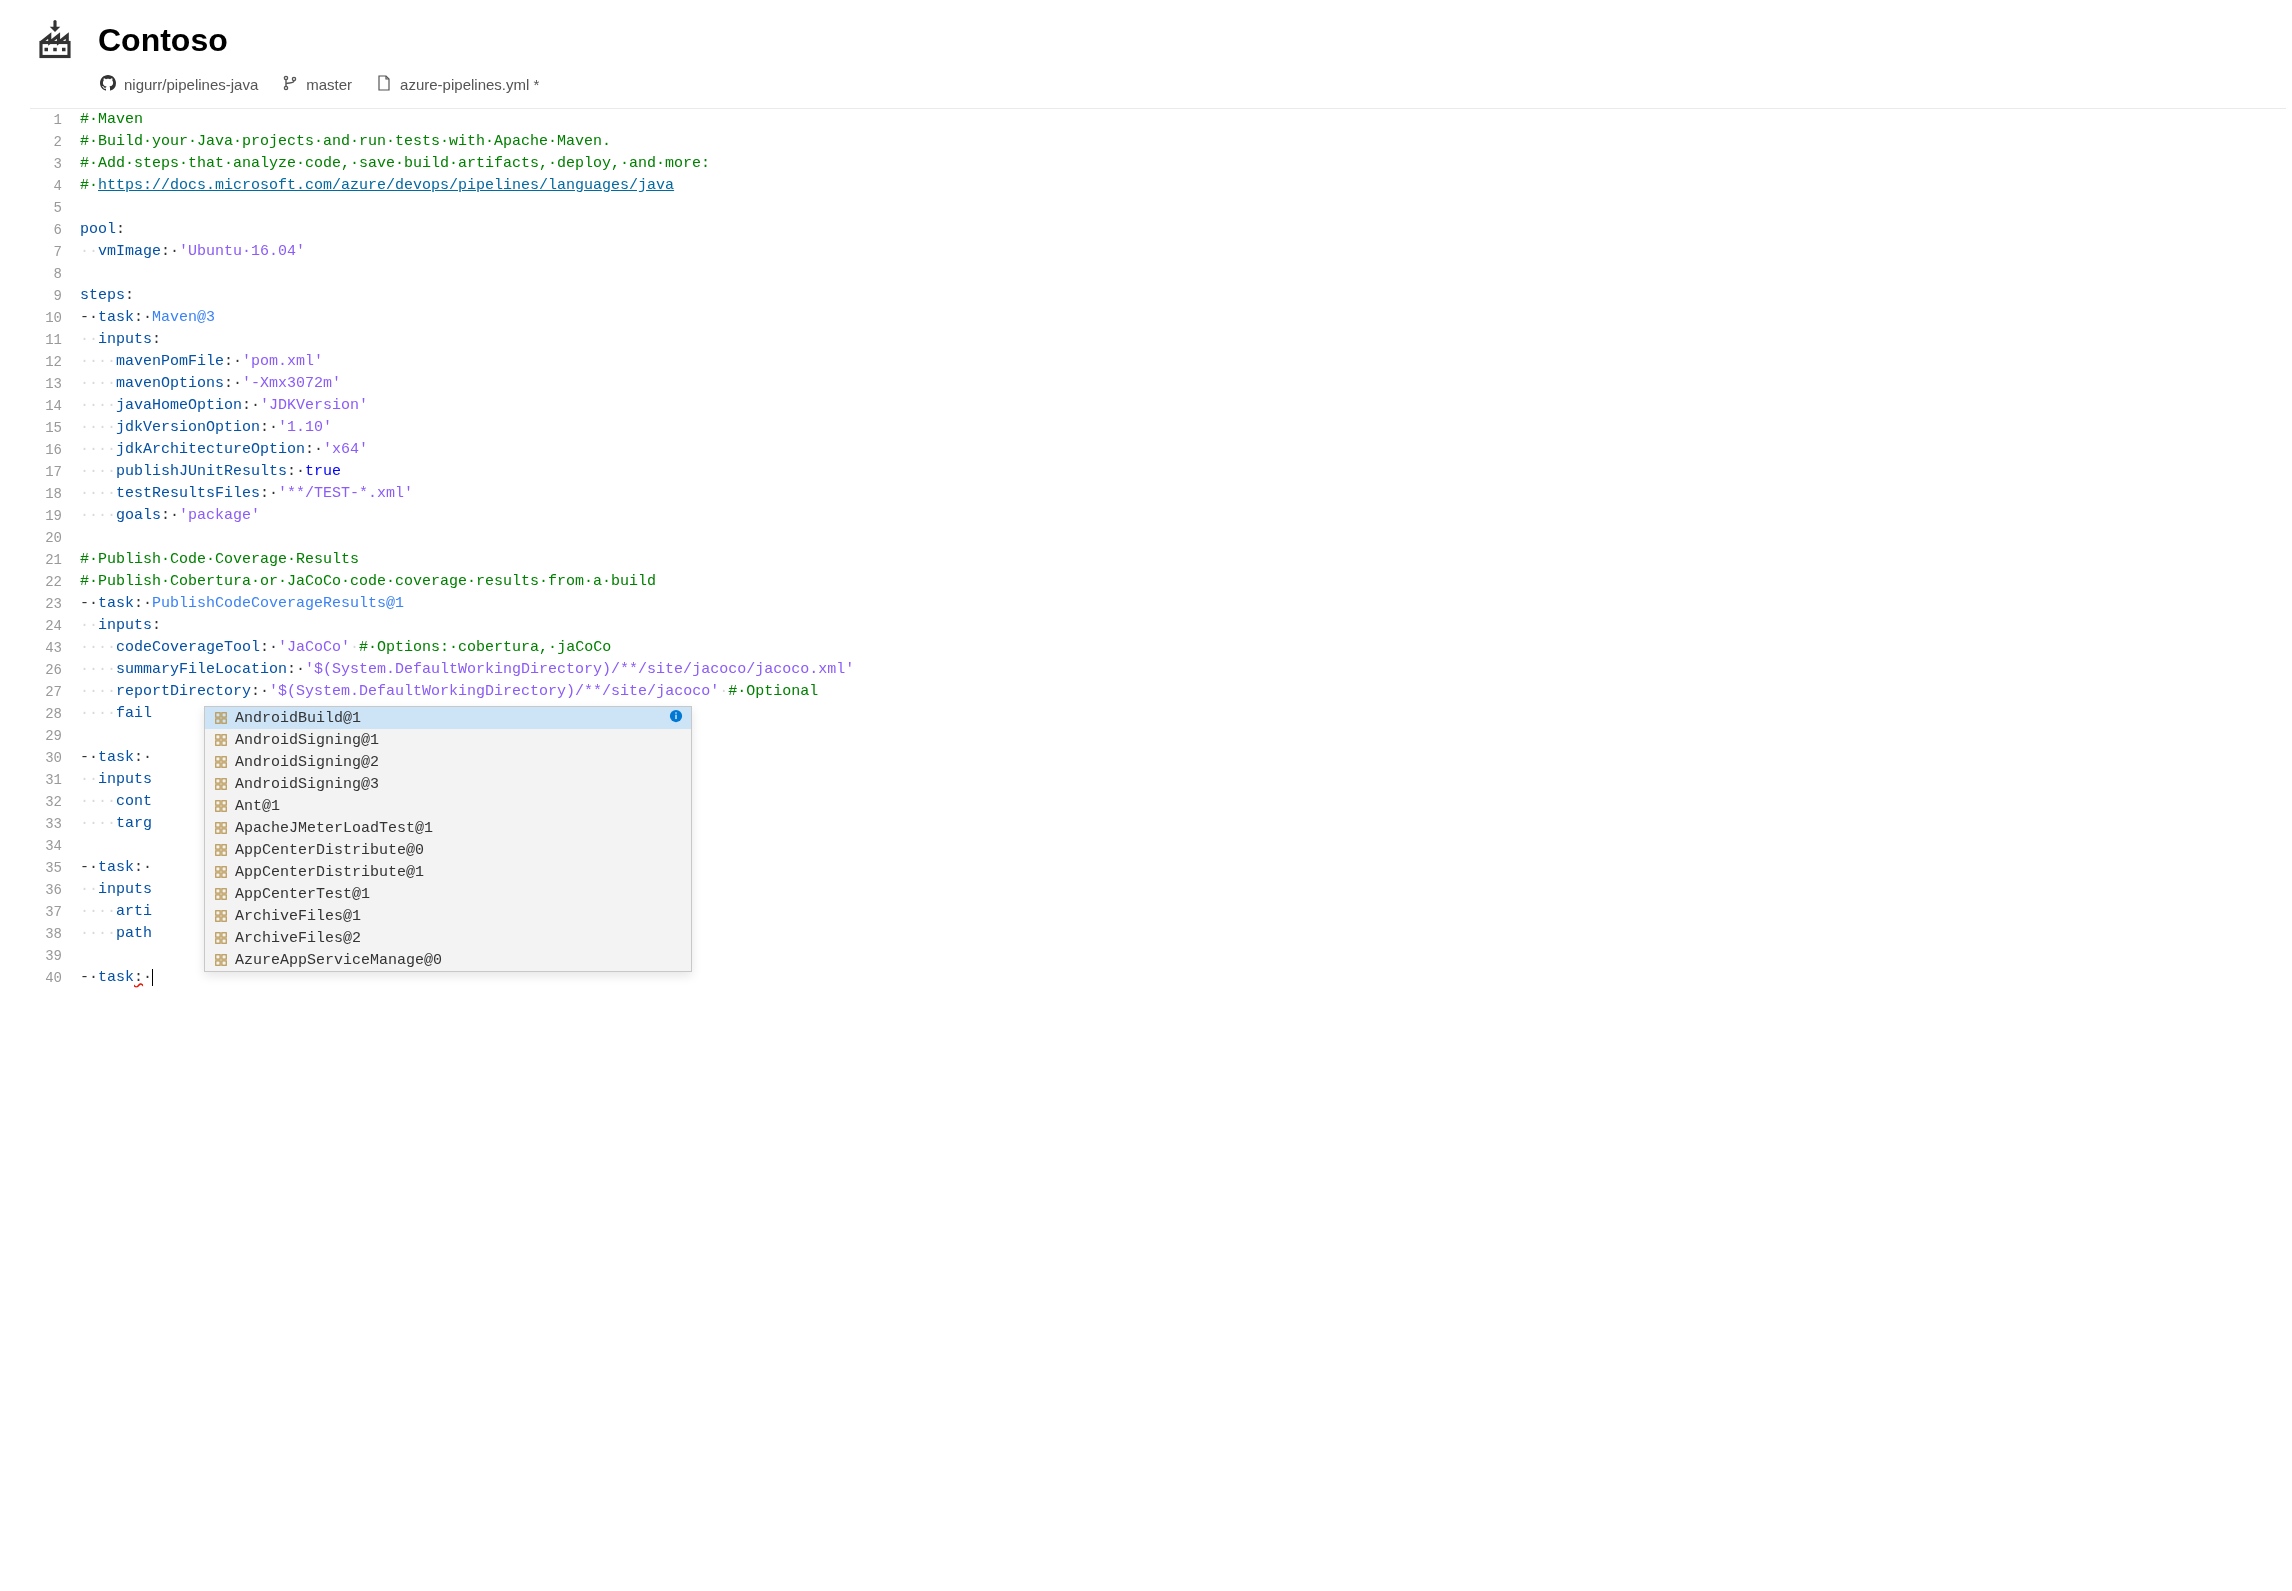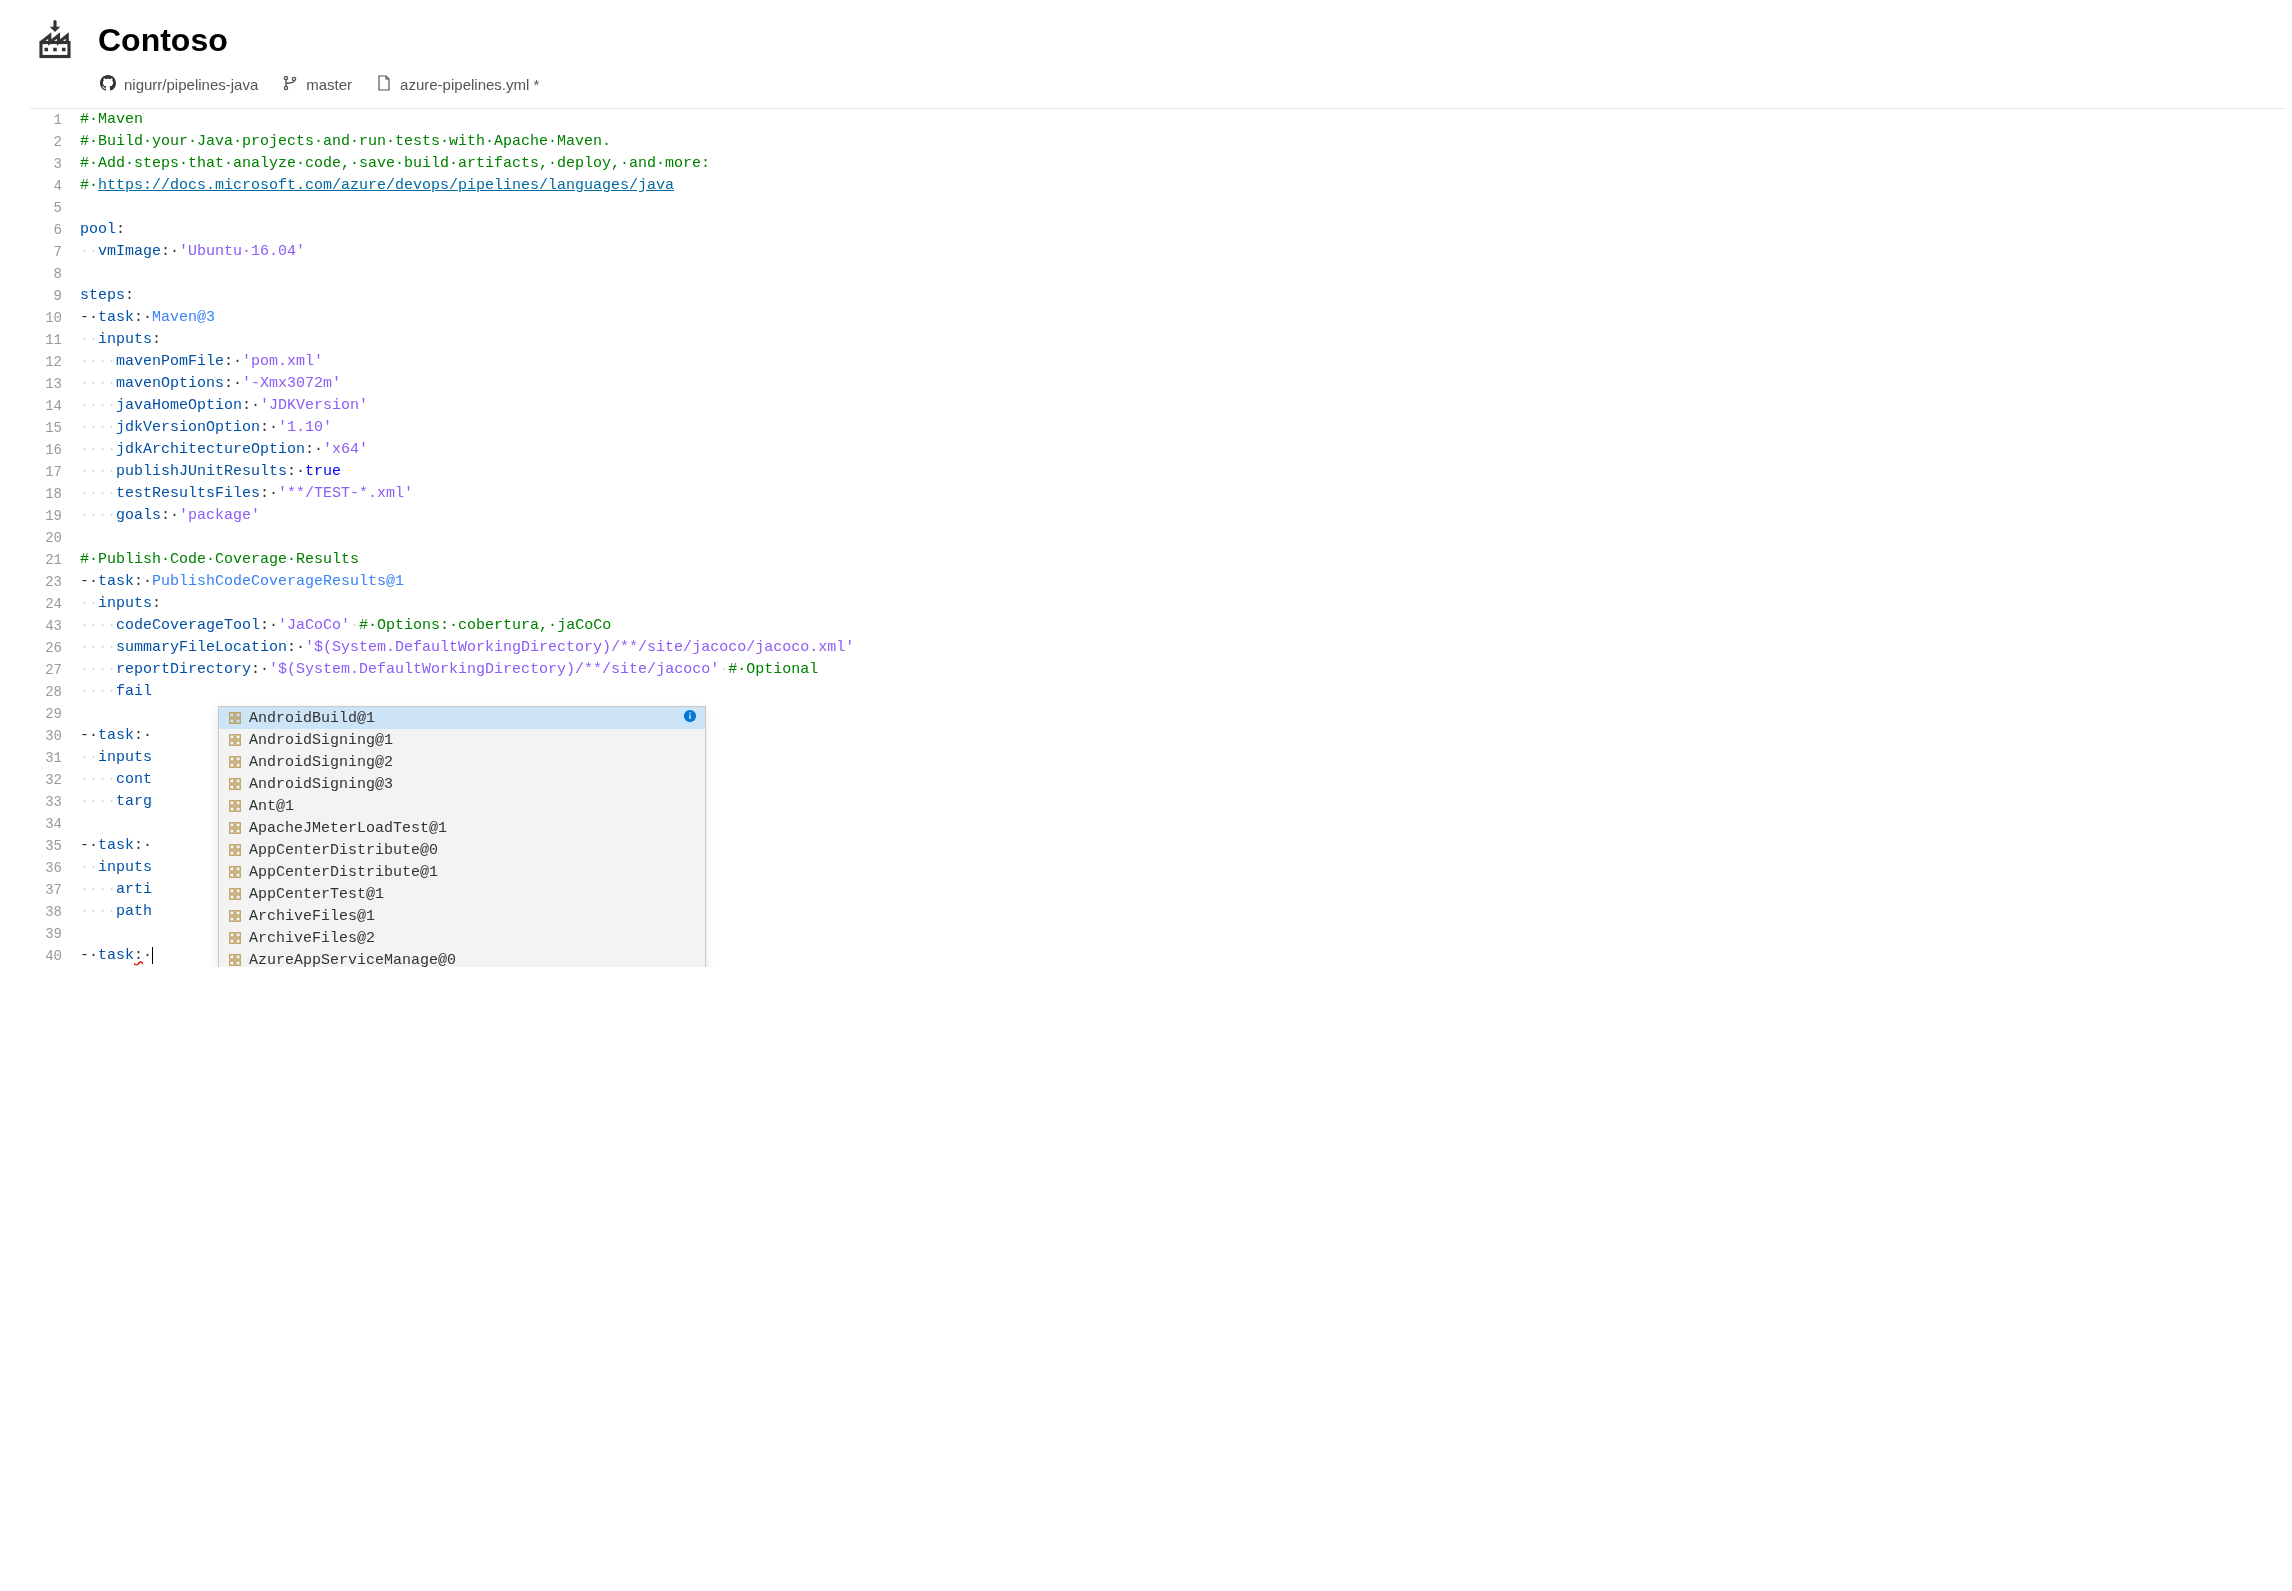--- a/index.html
+++ b/index.html
@@ -55,21 +55,21 @@
   .tok-comment { color: #008000; }
   .tok-link { color: #0369a1; text-decoration: underline; }
   .tok-key { color: #0451a5; }
   .tok-str { color: #8b5cf6; }
   .tok-bool { color: #0000ff; }
   .tok-task { color: #3b82f6; }
   .tok-plain { color: #333; }
   .ws { color: #d9d9d9; }
   .autocomplete {
     position: absolute;
-    left: 188px;
+    left: 174px;
     top: 597px;
     width: 488px;
     background: #f3f3f3;
     border: 1px solid #c8c8c8;
     box-shadow: 0 4px 10px rgba(0,0,0,0.1);
     z-index: 10;
     font-family: Menlo, Consolas, "Courier New", monospace;
     font-size: 15px;
   }
   .ac-row {
@@ -231,20 +231,24 @@
       </div>
       <div class="code-row">
         <div class="gutter">20</div>
         <div class="code"></div>
       </div>
       <div class="code-row">
         <div class="gutter">21</div>
         <div class="code"><span class="tok-comment">#·Publish·Code·Coverage·Results</span></div>
       </div>
       <div class="code-row">
+        <div class="gutter">22</div>
+        <div class="code"><span class="tok-comment">#·Publish·Cobertura·or·JaCoCo·code·coverage·results·from·a·build</span></div>
+      </div>
+      <div class="code-row">
         <div class="gutter">23</div>
         <div class="code"><span class="tok-plain">-·</span><span class="tok-key">task</span><span class="tok-plain">:·</span><span class="tok-task">PublishCodeCoverageResults@1</span></div>
       </div>
       <div class="code-row">
         <div class="gutter">24</div>
         <div class="code"><span class="ws">··</span><span class="tok-key">inputs</span><span class="tok-plain">:</span></div>
       </div>
       <div class="code-row">
         <div class="gutter">43</div>
         <div class="code"><span class="ws">····</span><span class="tok-key">codeCoverageTool</span><span class="tok-plain">:·</span><span class="tok-str">'JaCoCo'</span><span class="ws">·</span><span class="tok-comment">#·Options:·cobertura,·jaCoCo</span></div>

